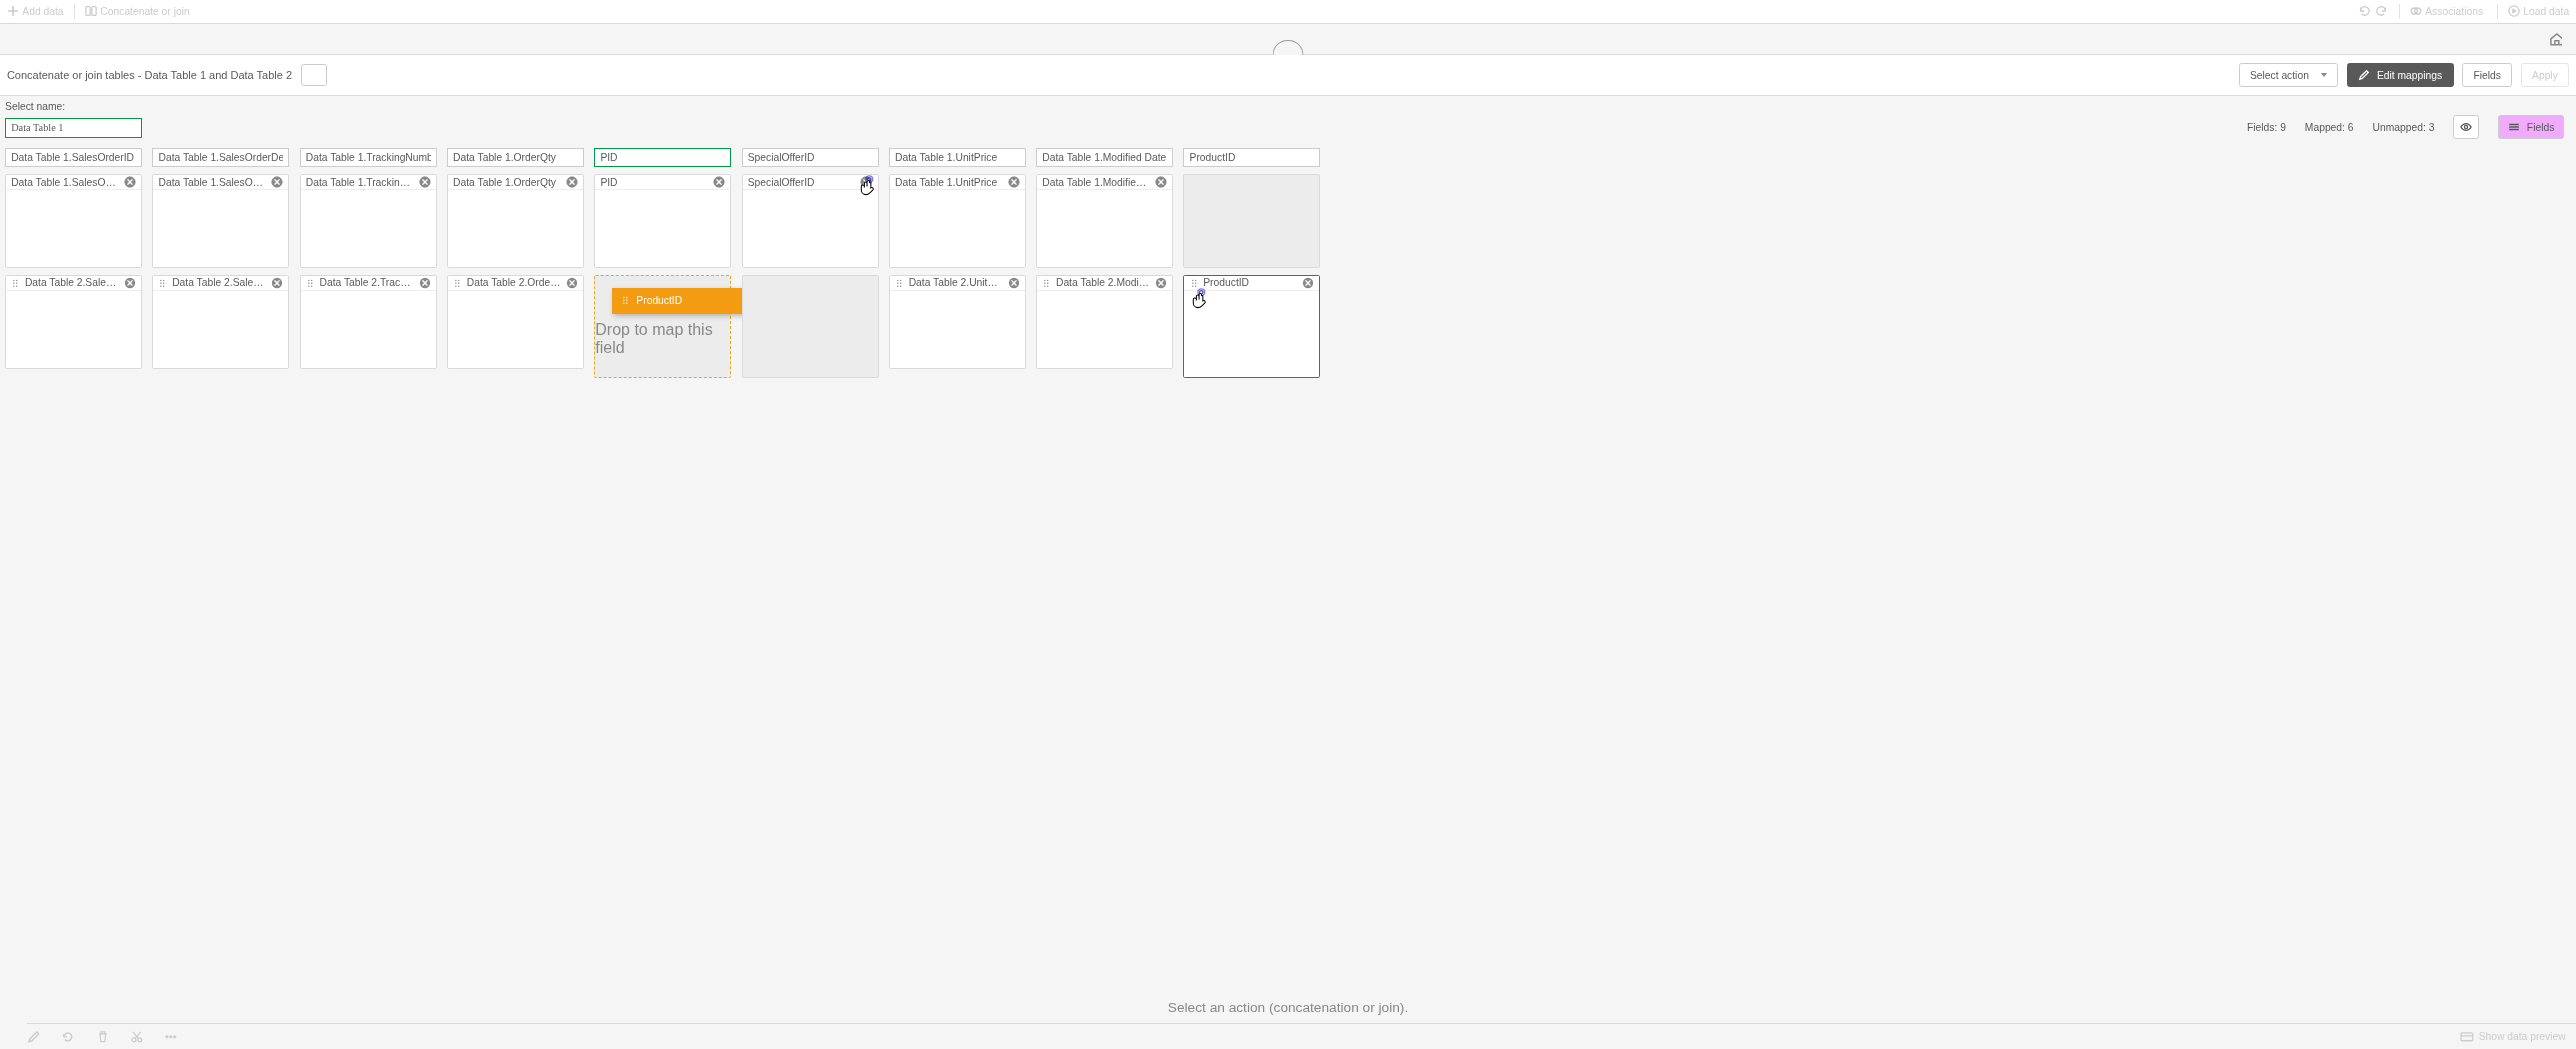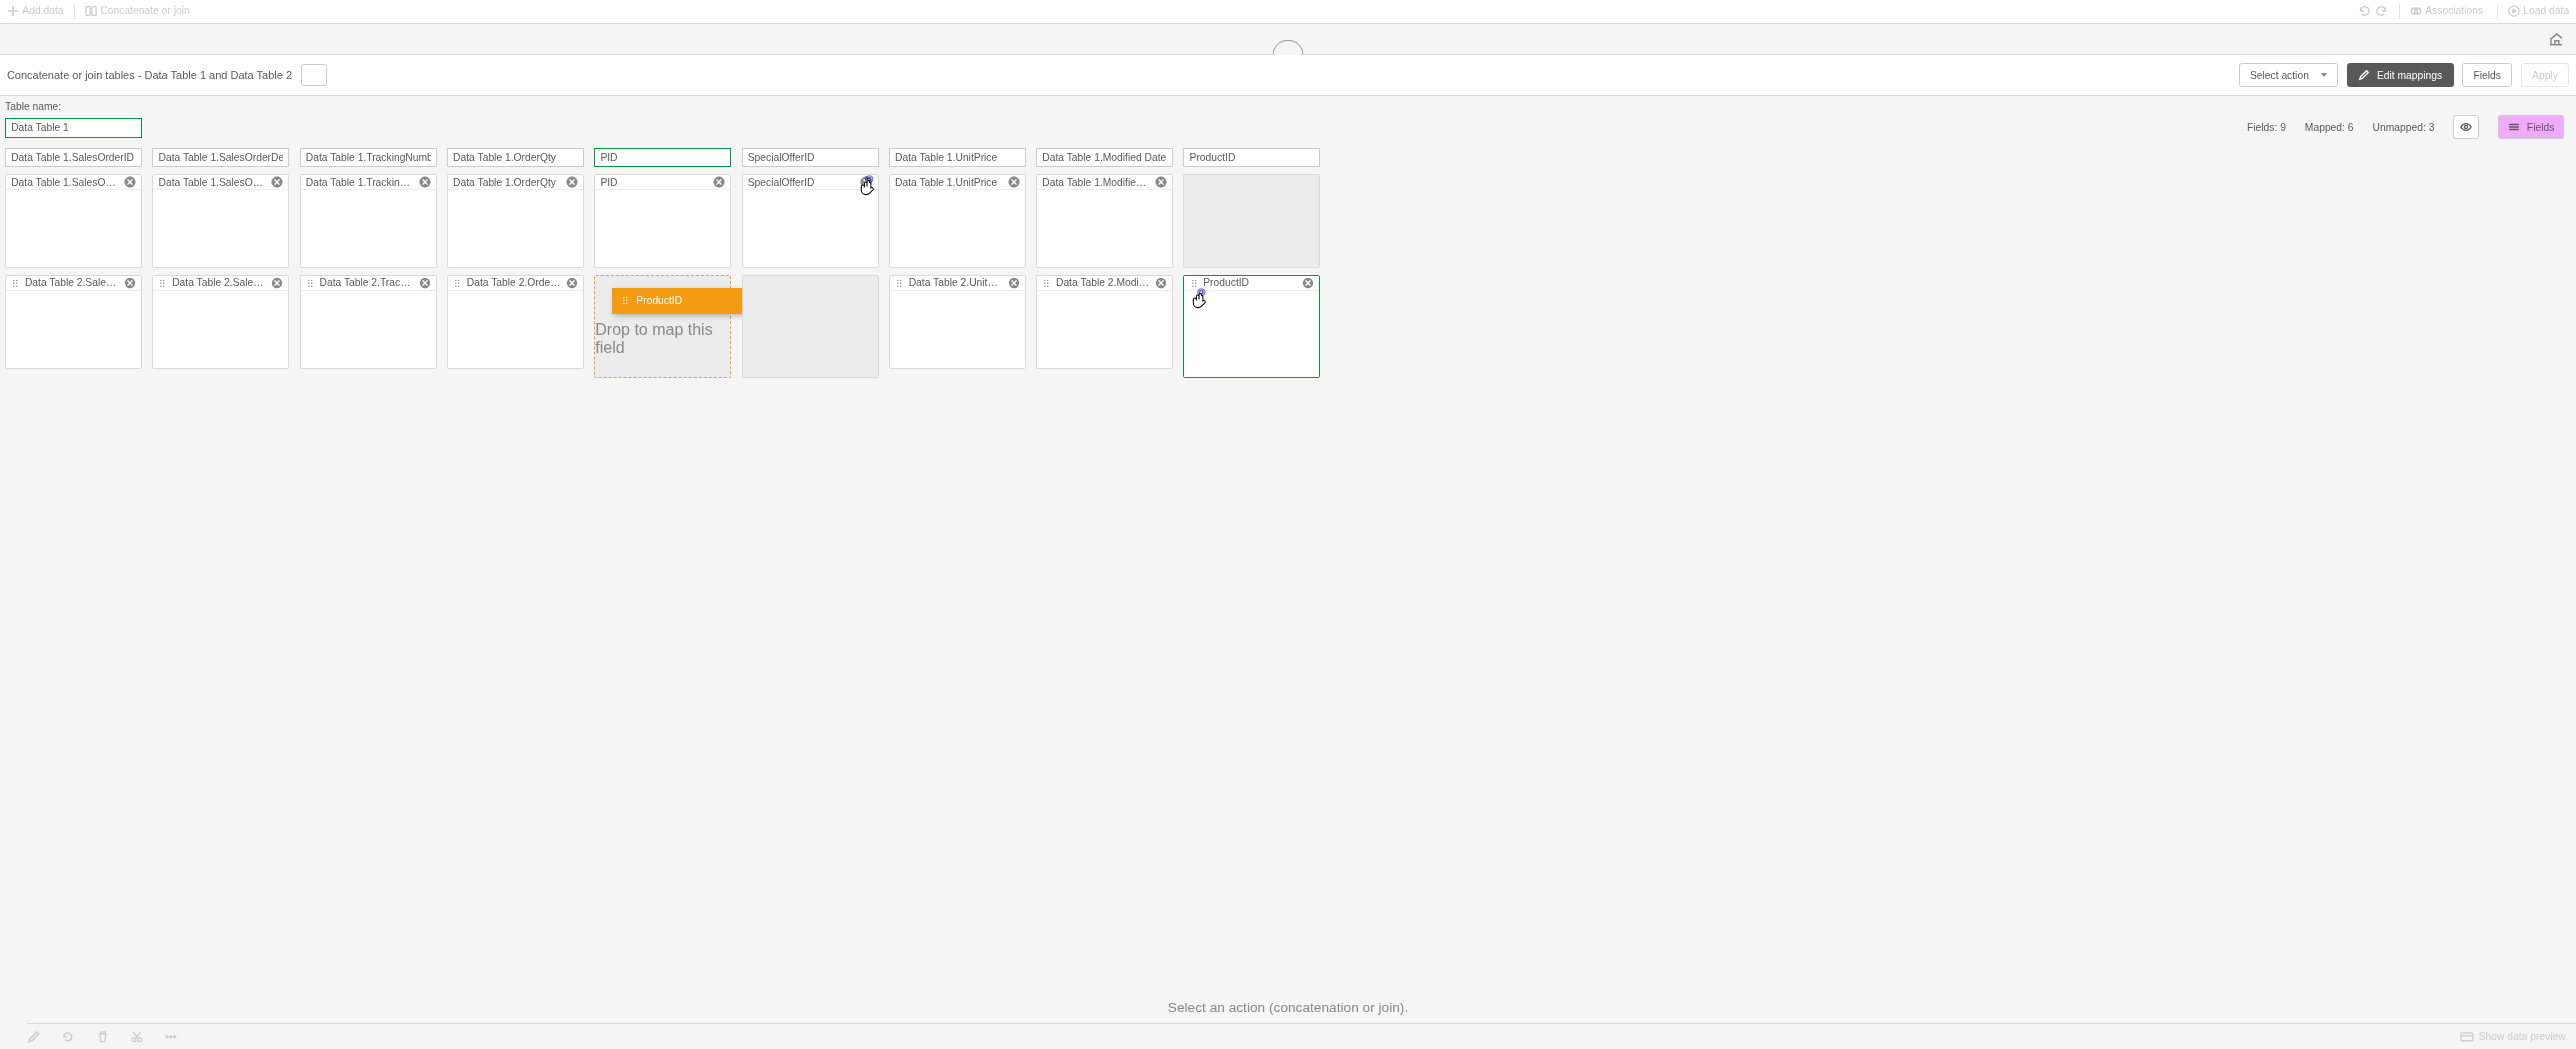--- a/index.html
+++ b/index.html
@@ -1,38 +1,38 @@
 <!DOCTYPE html>
 <html><head>
 <meta charset="utf-8">
 <style>
   * { box-sizing: border-box; margin: 0; padding: 0; }
   html, body { width: 100%; height: 100%; font-family: Arial, Helvetica, sans-serif; font-size: 10.3px; color: #595959; background: #f5f5f5; }
   .topbar { height: 24px; background: #fff; border-bottom: 0.9px solid #d9d9d9; display: flex; align-items: center; padding: 0 6.9px; }
   .topbar .left, .topbar .right { display: flex; align-items: center; gap: 6.9px; }
   .topbar .right { margin-left: auto; }
-  .tb-item { display: flex; gap: 3.4px; color: #ccc; cursor: default; }
+  .tb-item { display: flex; align-items: center; gap: 3.4px; color: #ccc; cursor: default; }
   .tb-item .ico { width: 12px; height: 12px; fill: #ccc; stroke: #ccc; }
   .tb-sep { width: 0.9px; height: 15.4px; background: #e2e2e2; margin: 0 3.4px; }
   .subbar { height: 31px; background: #f5f5f5; border-bottom: 0.9px solid #d9d9d9; position: relative; display:flex; align-items:center; justify-content:flex-end; padding-right:8.6px; }
   .subbar .half-circle { position: absolute; left: 50%; bottom: -0.9px; transform: translateX(-50%); width: 31px; height: 15.4px; border: 1.7px solid #999; border-bottom: none; border-top-left-radius: 31px; border-top-right-radius: 31px; background:#f5f5f5; }
   .home-ico { width:13.7px; height:13.7px; fill:#888; stroke:#888; margin-right:5.1px;}
   .actionbar { height: 41px; background: #fff; border-bottom: 0.9px solid #d9d9d9; display: flex; align-items: center; padding: 0 6.9px; gap: 8.6px; }
   .actionbar .title { font-size: 11px; color: #595959; }
   .actionbar .swapbtn { width: 26px; height: 22px; border: 0.9px solid #ccc; background: #fff; border-radius: 2.6px; display: flex; align-items: center; justify-content: center; cursor: pointer; }
   .actionbar .swapbtn svg { width: 12px; height: 12px; fill: #595959; }
   .actionbar .grow { flex: 1; }
   .btn { height: 24px; padding: 0 10.3px; border: 0.9px solid #ccc; background: #fff; border-radius: 2.6px; display: flex; align-items: center; gap: 6.9px; color: #595959; cursor: pointer; }
   .btn.dark { background: #595959; color: #fff; border-color: #595959; }
   .btn.dark svg { fill:#fff; stroke:#fff; }
   .btn.disabled { color: #ccc; border-color: #e5e5e5; cursor: not-allowed; }
   .btn .caret { width:0; height:0; border-left:3.4px solid transparent; border-right:3.4px solid transparent; border-top:4.3px solid #888; margin-left:5.1px;}
   .workspace { padding: 5.1px 5.1px 8.6px 5.1px; }
   .tablename-row { display: flex; align-items: center; padding: 3.4px 0 5.1px 0; gap: 10.3px; }
-  .tablename-input { width: 137px; height: 20.6px; border: 1.7px solid #009845; padding: 0 5.1px; font-size: 10.3px; color:#595959; margin-top:1px; }
+  .tablename-input { width: 137px; height: 20.6px; border: 1.7px solid #009845; padding: 0 5.1px; font-size: 10.3px; color:#595959; margin-top:1px;font-family:Liberation Serif, serif; }
   .infobar { display: flex; align-items: center; gap: 19px; margin-left: auto; margin-right: 7px; }
   .infobar .stat { color:#595959; }
   .iconbtn { width:26px; height:24px; border:0.9px solid #ccc; border-radius:2.6px; background:#fff; display:flex; align-items:center; justify-content:center; cursor:pointer;}
   .iconbtn svg { width:12px; height:12px; fill:#595959; stroke:#595959;}
   .fieldsbtn { height:24px; padding:0 8.6px; border:0.9px solid #ccc; border-radius:2.6px; background:#f0abfc; display:flex; align-items:center; gap:6.9px; cursor:pointer; color:#595959;}
   .fieldsbtn svg { width:12px; height:12px; stroke:#595959;}
   .columns { display: flex; gap: 10.3px; padding-top: 3.4px; }
   .col { width: 137px; display: flex; flex-direction: column; gap: 6.9px; }
   .header-cell { height: 19px; border: 0.9px solid #ccc; background:#fff; padding: 0 5.1px; display:flex; align-items:center; overflow:hidden;}
   .header-cell.hl { border: 1.7px solid #009845; }
@@ -221,21 +221,21 @@
   <div class="btn">
     <span>Fields</span>
   </div>
   <div class="btn disabled">
     <span>Apply</span>
   </div>
 </div>
 
 <div class="workspace">
   <div>
-    <span class="lbl">Table name:</span>
+    <span class="lbl">Select name:</span>
   </div>
   <div class="tablename-row">
     <input class="tablename-input" value="Data Table 1" style="">
     <div class="infobar">
       <span class="stat">Fields: 9</span>
       <span class="stat">Mapped: 6</span>
       <span class="stat">Unmapped: 3</span>
       <div class="iconbtn">
         <svg viewBox="0 0 14 14">
             <use href="#i-eye"></use>

